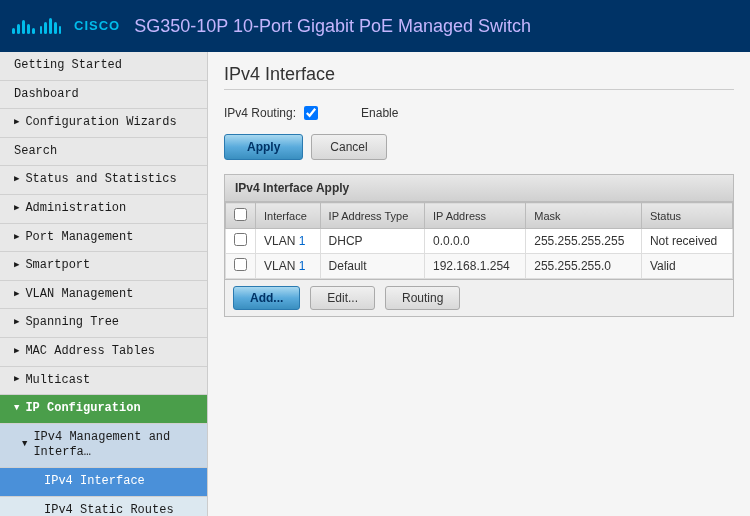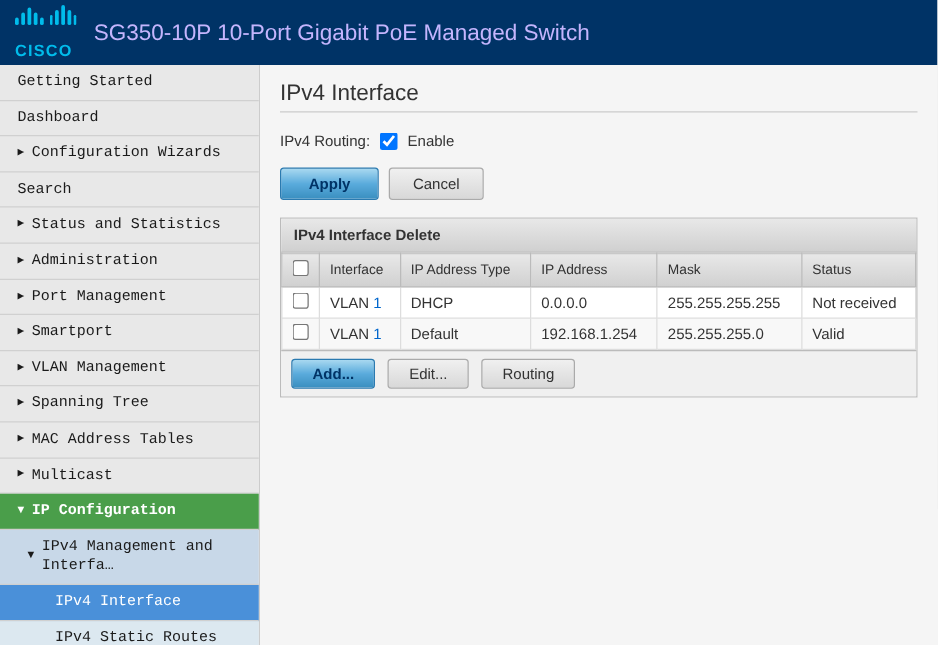--- a/index.html
+++ b/index.html
@@ -12,21 +12,21 @@
       background: #003366;
       height: 52px;
       display: flex;
       align-items: center;
       padding: 0 12px;
       gap: 14px;
       flex-shrink: 0;
     }
     .cisco-logo {
       display: flex;
-      flex-direction: column;
+      flex-direction: row;
       gap: 13px;
     }
     .cisco-logo-bars {
       display: flex;
       gap: 2px;
       align-items: flex-end;
       height: 16px;
     }
     .cisco-logo-bars span {
       background: #00bceb;
@@ -131,20 +131,21 @@
       font-size: 12px;
     }
     .routing-checkbox {
       width: 14px;
       height: 14px;
       cursor: pointer;
     }
     .routing-enable {
       color: #333;
       font-size: 12px;
+      margin-left: 35px;
     }
 
     .btn-row {
       display: flex;
       gap: 8px;
       margin-bottom: 14px;
     }
     .btn-apply {
       background: linear-gradient(180deg, #a8d8f0 0%, #5aabdc 50%, #3a8fc0 100%);
       border: 1px solid #2a7ab0;
@@ -319,21 +320,21 @@
       <input type="checkbox" class="routing-checkbox" checked="" style="">
       <span class="routing-enable">Enable</span>
     </div>
 
     <div class="btn-row">
       <button class="btn-apply">Apply</button>
       <button class="btn-cancel">Cancel</button>
     </div>
 
     <div class="table-section">
-      <div class="table-title">IPv4 Interface Delete</div>
+      <div class="table-title">IPv4 Interface Apply</div>
       <table class="data-table">
         <thead>
           <tr>
             <th class="cb-col"><input type="checkbox" style=""></th>
             <th>Interface</th>
             <th>IP Address Type</th>
             <th>IP Address</th>
             <th>Mask</th>
             <th>Status</th>
           </tr>

